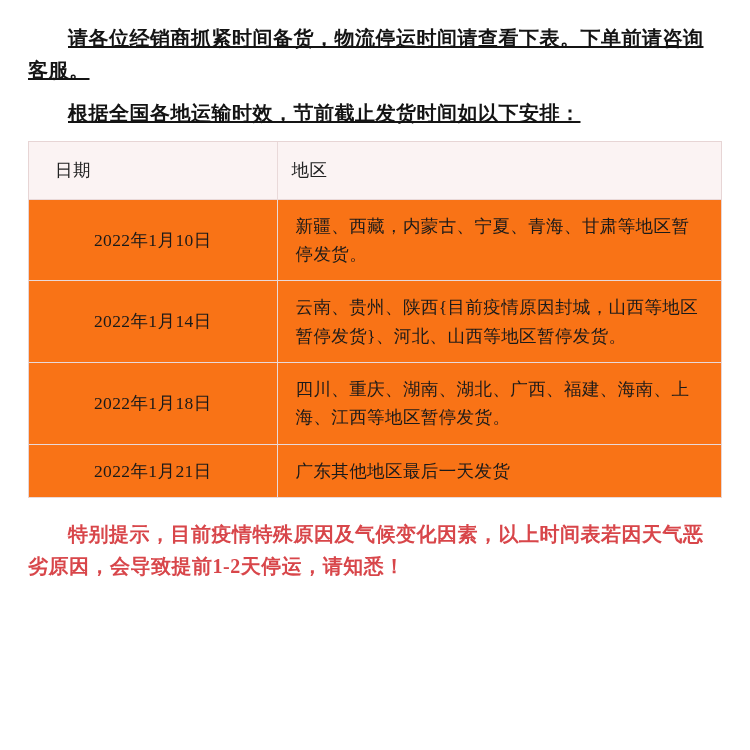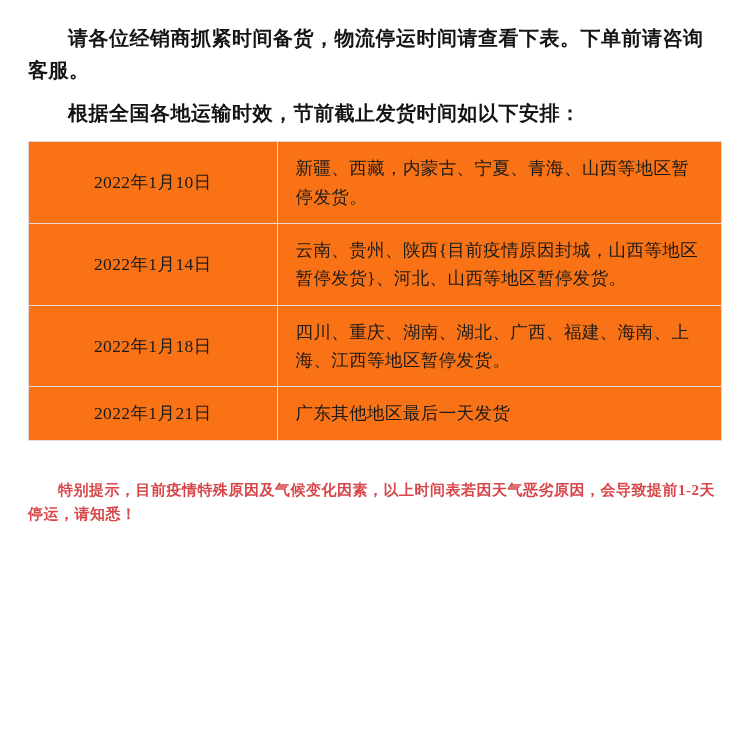--- a/index.html
+++ b/index.html
@@ -25,20 +25,21 @@
   .intro {
     font-size: 20px;
     line-height: 1.62;
     font-weight: bold;
     color: #141414;
     letter-spacing: 0.5px;
   }
   .intro p {
     margin: 0 0 2px 0;
     text-indent: 2em;
+    text-decoration: underline;
   }
   .intro p.second {
     margin-top: 10px;
   }
   .table-wrap {
     margin-top: 12px;
     border: 1px solid #e7d5d5;
     border-bottom: none;
     background: #fdf8f8;
   }
@@ -73,22 +74,22 @@
   table.schedule th.date,
   table.schedule th.region {
     padding-top: 14px;
     padding-bottom: 14px;
   }
   table.schedule th.date { text-align: left; padding-left: 26px; }
   table.schedule tr.row-head { background: #fbf3f3; }
   table.schedule tr.body-row { background: #f97316; }
   table.schedule td.region { padding-left: 18px; padding-right: 16px; }
   .footer {
-    margin-top: 37px;
-    font-size: 15px;
+    margin-top: 20px;
+    font-size: 20px;
     line-height: 1.62;
     font-weight: bold;
     color: #d8464a;
     letter-spacing: 0.5px;
   }
   .footer p {
     margin: 0;
     text-indent: 2em;
   }
 </style>
@@ -102,23 +103,27 @@
     <p class="second">根据全国各地运输时效，节前截止发货时间如以下安排：</p>
   </div>
 
   <div class="table-wrap">
     <table class="schedule">
       <colgroup>
         <col class="c-date">
         <col class="c-region">
       </colgroup>
       <tbody>
+        <tr class="row-head">
+          <th class="date">日期</th>
+          <th class="region">地区</th>
+        </tr>
         <tr class="body-row">
           <td class="date">2022年1月10日</td>
-          <td class="region">新疆、西藏，内蒙古、宁夏、青海、山西等地区暂停发货。</td>
+          <td class="region">新疆、西藏，内蒙古、宁夏、青海、甘肃等地区暂停发货。</td>
         </tr>
         <tr class="body-row">
           <td class="date">2022年1月14日</td>
           <td class="region">云南、贵州、陕西{目前疫情原因封城，山西等地区暂停发货}、河北、山西等地区暂停发货。</td>
         </tr>
         <tr class="body-row">
           <td class="date">2022年1月18日</td>
           <td class="region">四川、重庆、湖南、湖北、广西、福建、海南、上海、江西等地区暂停发货。</td>
         </tr>
         <tr class="body-row">

